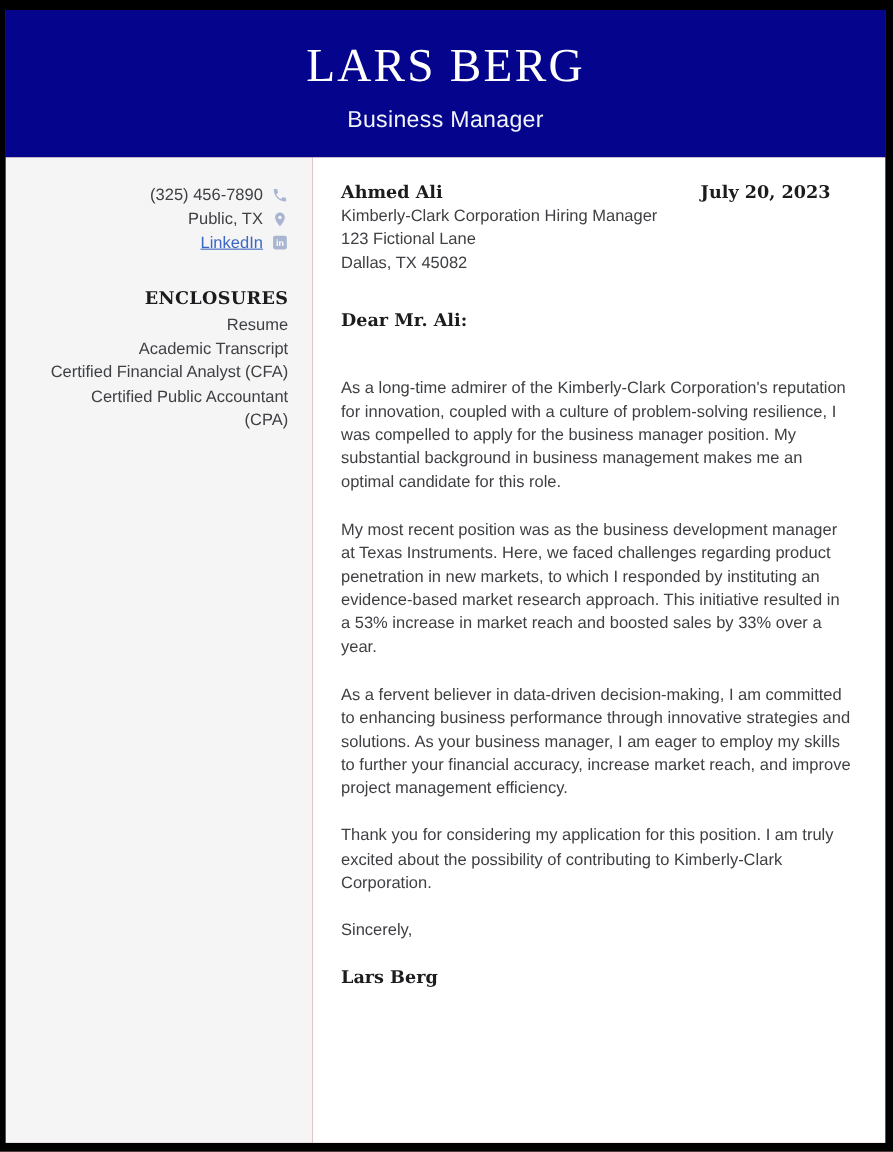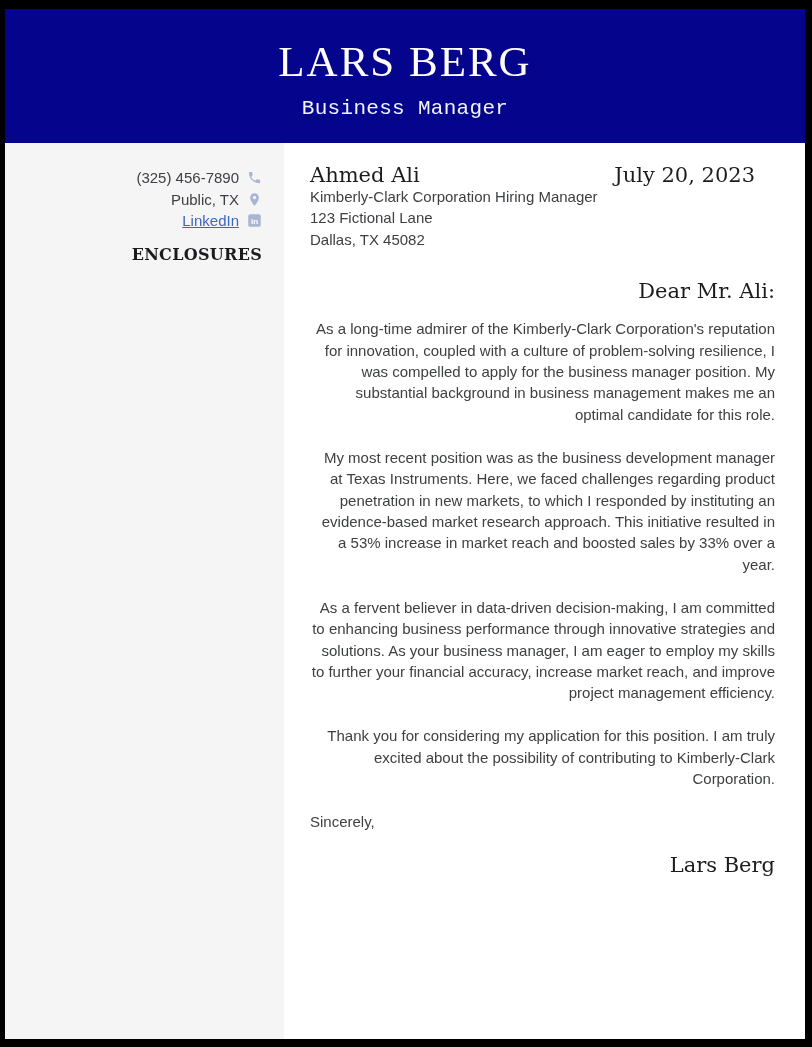--- a/index.html
+++ b/index.html
@@ -37,21 +37,21 @@
     margin: 0;
     font-family: "Liberation Serif", serif;
     font-weight: normal;
     font-size: 43px;
     letter-spacing: 2px;
     color: #ffffff;
     line-height: 1.1;
   }
   .header .subtitle {
     margin-top: 12px;
-    font-family: Liberation Mono, monospace;
+    font-family: Liberation Sans, sans-serif;
     font-size: 21px;
     color: #f2f4fb;
     letter-spacing: 0.3px;
   }
   .columns {
     flex: 1 1 auto;
     display: flex;
     min-height: 0;
   }
   .sidebar {
@@ -77,21 +77,21 @@
     display: inline-flex;
     color: var(--icon-color, #a9b5d1);
     flex: 0 0 auto;
   }
   .icon svg { width: 100%; height: 100%; }
   .link {
     color: var(--link, #3c66c4);
     cursor: pointer;
     margin-left: 40px;
   }
-  .enclosures { margin-top: 12px; text-align: right; }
+  .enclosures { margin-top: 28px; text-align: right; }
   .enclosures h2 {
     margin: 0 0 4px 0;
     font-family: "DejaVu Serif", serif;
     font-weight: bold;
     font-size: 16px;
     letter-spacing: 0.3px;
     color: var(--heading-text, #1c1c1e);
   }
   .enclosures ul { list-style: none; margin: 0; padding: 0; }
   .enclosures li { line-height: 21.5px; }
@@ -100,35 +100,34 @@
     flex: 1 1 auto;
     background: #ffffff;
     padding: 21px 30px 0 26px;
     font-family: "Liberation Sans", sans-serif;
     font-size: 15px;
     line-height: 21.4px;
     color: var(--body-text, #3f4043);
   }
   .serif-bold {
     font-family: "DejaVu Serif", serif;
-    font-weight: normal;
-    font-size: 21px;
+    font-weight: bold;
+    font-size: 16px;
     color: var(--heading-text, #1c1c1e);
-    text-align: right;
   }
   .addr-row {
     display: flex;
     justify-content: space-between;
     align-items: baseline;
     line-height: 22px;
   }
   .addr-row .date { margin-right: 20px; }
   .addr-line { line-height: 21.4px; }
   .salutation { margin-top: 30px; line-height: 22px; }
-  .paragraphs { margin-top: 16px; text-align: right; }
+  .paragraphs { margin-top: 40px; }
   .paragraphs p { margin: 0 0 21.5px 0; }
   .closing { margin-top: 0; }
   .signature { margin-top: 22px; line-height: 22px; }
 </style>
 </head>
 <body>
 
 <div class="page">
 
   <header class="header">
@@ -162,20 +161,26 @@
             <svg viewBox="0 0 24 24">
                 <rect x="2" y="2" width="20" height="20" rx="3" fill="currentColor"></rect>
                 <text x="12" y="17.5" font-size="13" fill="#ffffff" text-anchor="middle" font-family="sans-serif" font-weight="bold">in</text>
               </svg>
           </span>
         </div>
       </div>
 
       <div class="enclosures">
         <h2>ENCLOSURES</h2>
+        <ul>
+            <li>Resume</li>
+            <li>Academic Transcript</li>
+            <li>Certified Financial Analyst (CFA)</li>
+            <li>Certified Public Accountant (CPA)</li>
+          </ul>
       </div>
     </aside>
 
     <main class="content">
       <div class="addr-row">
         <span class="serif-bold">Ahmed Ali</span>
         <span class="serif-bold date">July 20, 2023</span>
       </div>
       <div class="addr-line">Kimberly-Clark Corporation Hiring Manager</div>
       <div class="addr-line">123 Fictional Lane</div>

